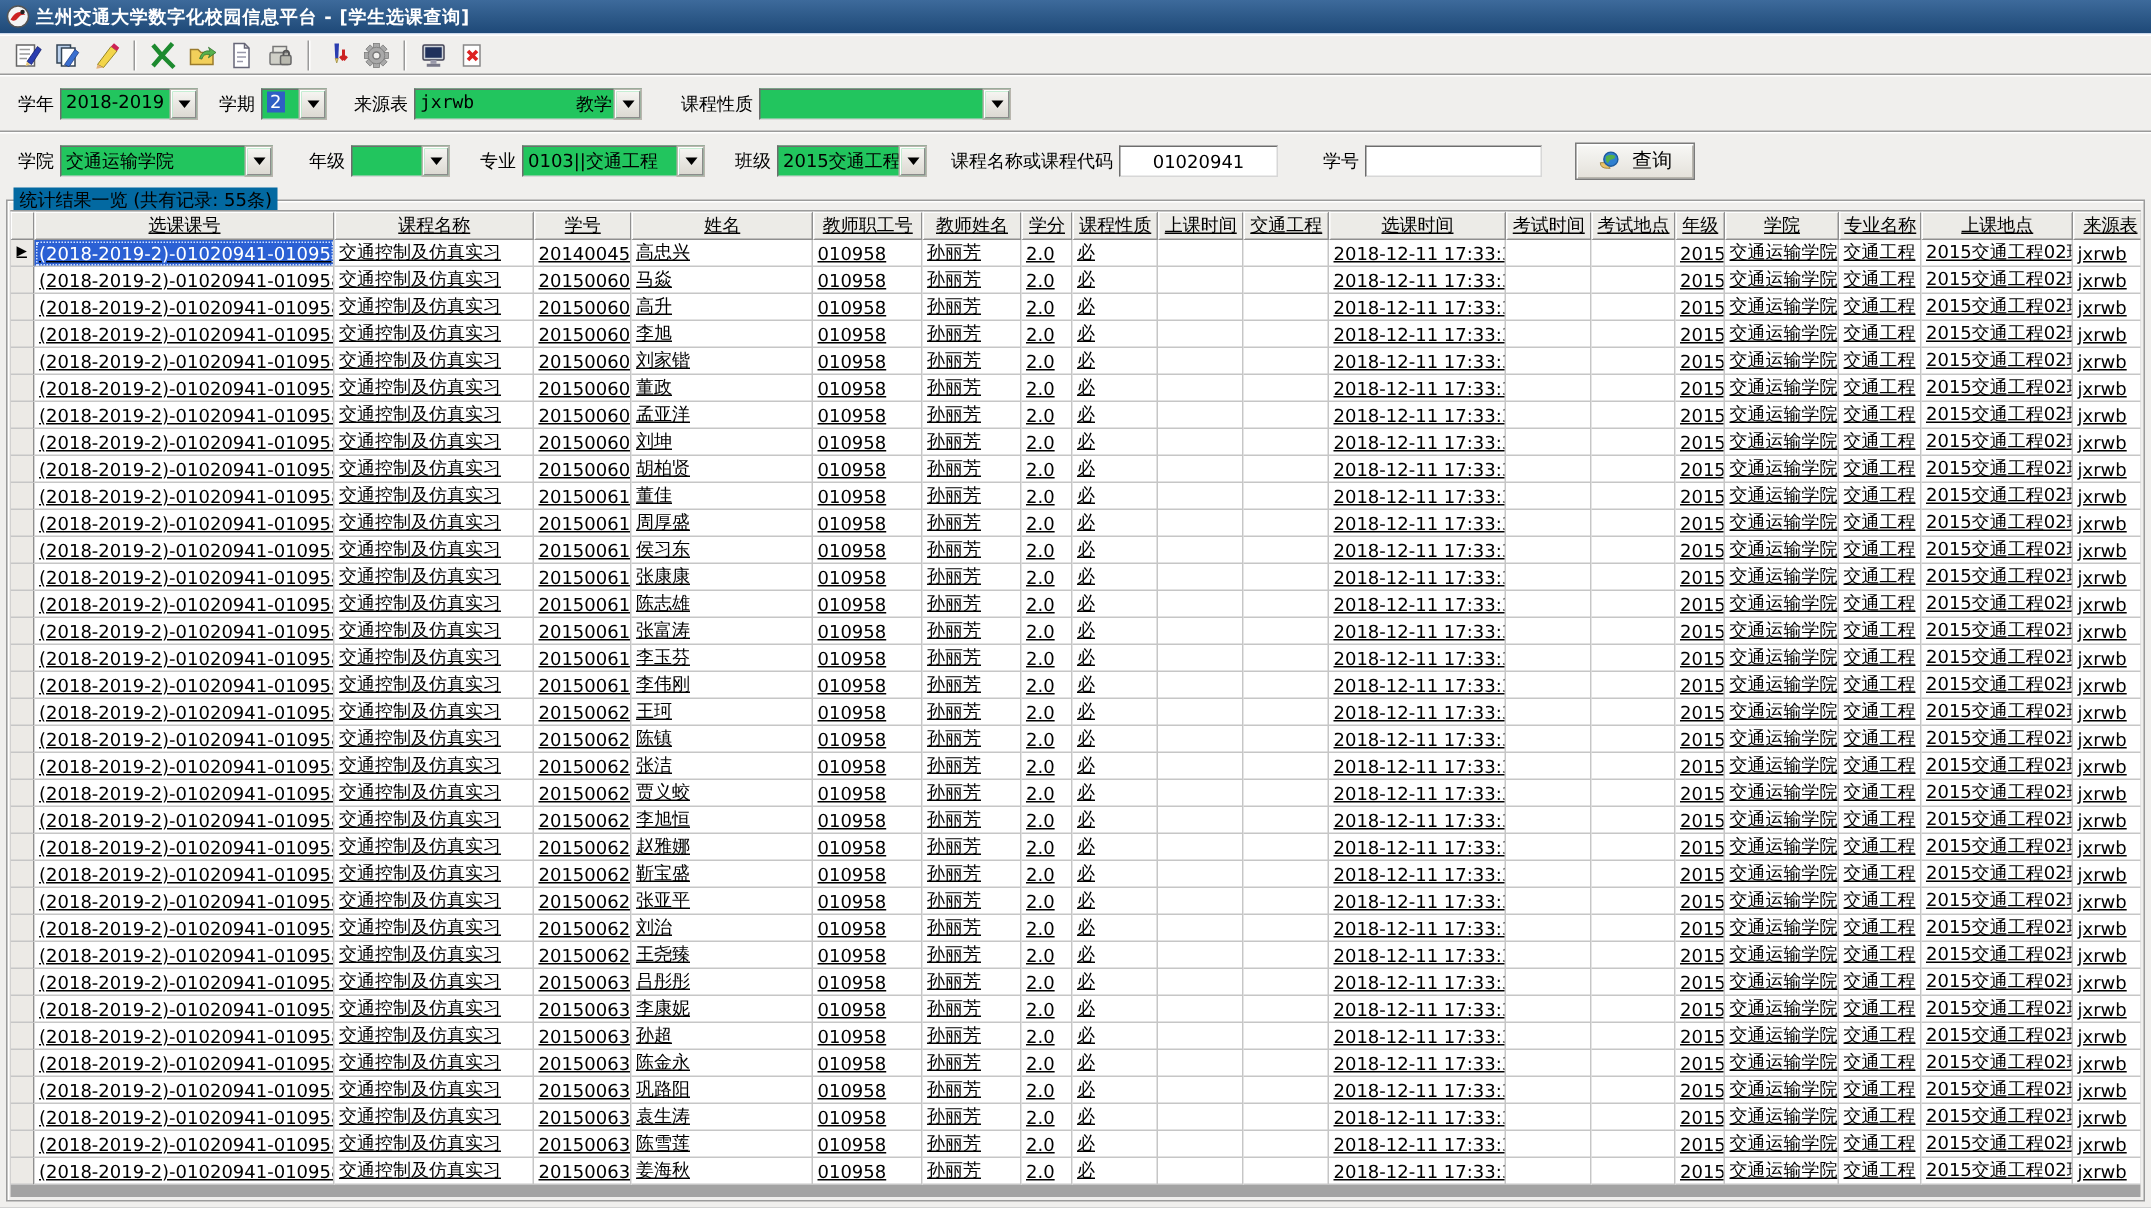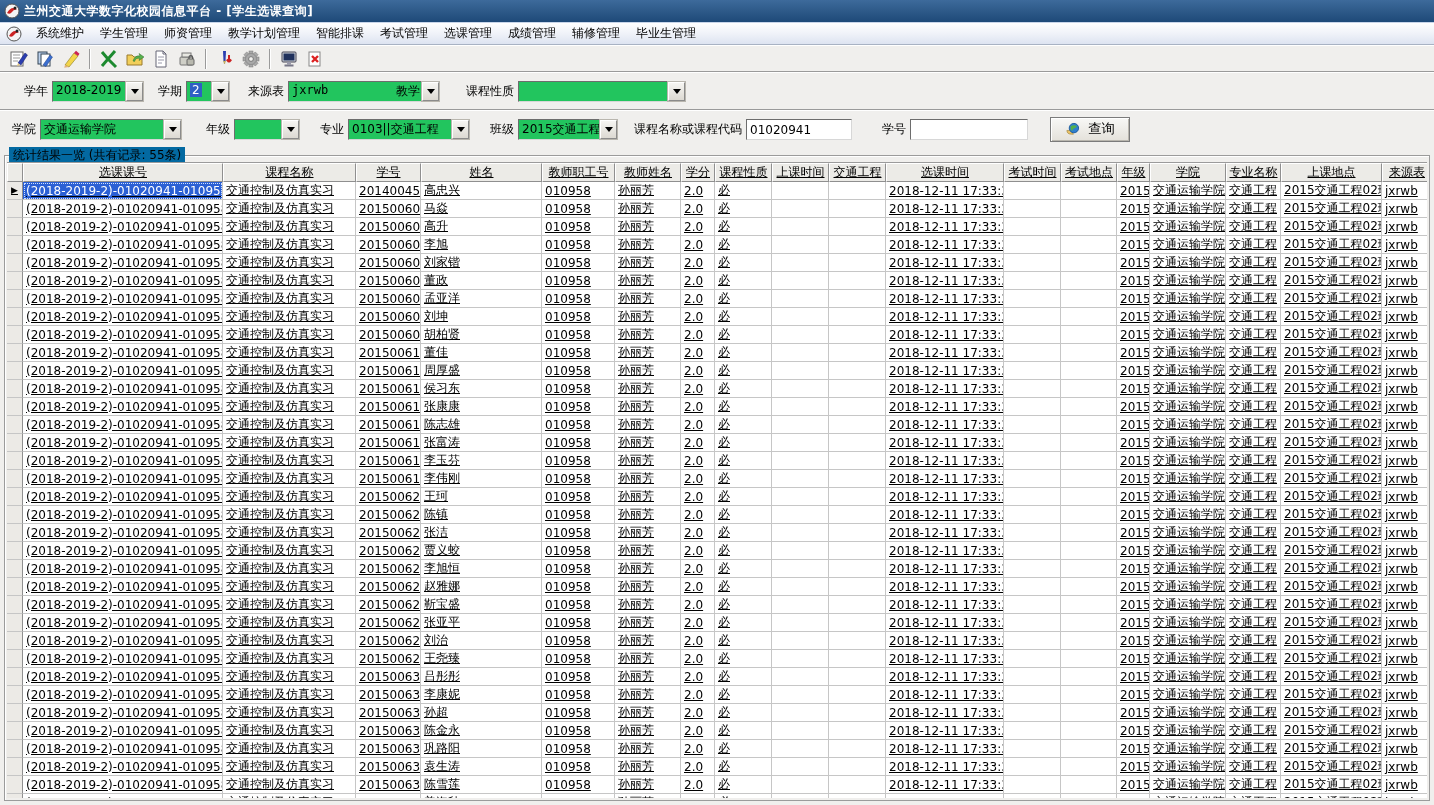--- a/index.html
+++ b/index.html
@@ -20,34 +20,34 @@
   .menu-item { padding:2px 8px; color:#000; cursor:default; white-space:nowrap; }
 
   
   .toolbar { height:27px; background:#f0efed; display:flex; align-items:center; padding:0 6px;
     border-top:1px solid #ffffff; border-bottom:1px solid #9a9a9a; flex:0 0 auto; }
   .tbtn { width:26px; height:23px; display:flex; align-items:center; justify-content:center; border:1px solid transparent; }
   .tsep { width:2px; height:20px; border-left:1px solid #9a9a9a; border-right:1px solid #ffffff; margin:0 5px; }
 
   
   .fpanel { background:#f0efed; display:flex; align-items:center; flex:0 0 auto; }
-  .fpanel.row1 { height:38px; border-top:1px solid #fff; border-bottom:1px solid #9a9a9a; padding:0 24px; }
+  .fpanel.row1 { height:38px; border-top:1px solid #fff; border-bottom:1px solid #9a9a9a; padding:0 12px; }
   .fpanel.row2 { height:37px; border-top:1px solid #fff; padding:0 12px; }
   .flabel { white-space:nowrap; margin:0 4px 0 0; }
   .combo { display:inline-flex; align-items:stretch; background:#22c55e; border:1px solid #6d6d6d;
     border-right-color:#d7d7d7; border-bottom-color:#d7d7d7; height:21px; }
   .combo .val { flex:1; padding:1px 3px 0 3px; white-space:nowrap; overflow:hidden; }
   .combo .val .hl { background:#2f5fc4; color:#fff; padding:0 2px; }
   .combo .suffix { padding:1px 2px 0 0; white-space:nowrap;margin-left:24px; }
   .dd { width:17px; background:linear-gradient(180deg,#f6f5f2,#dcd9d2); border:1px solid #fff;
     border-right-color:#8b8b8b; border-bottom-color:#8b8b8b; outline:1px solid #b9b6ae;
     display:flex; align-items:center; justify-content:center; }
   .dd .arr { width:0; height:0; border-left:4px solid transparent; border-right:4px solid transparent; border-top:5px solid #000; }
   .tinput { background:#fff; border:1px solid #6d6d6d; border-right-color:#d7d7d7; border-bottom-color:#d7d7d7;
-    height:21px; padding:1px 3px 0 3px; font-family:inherit; font-size:12px; }
+    height:21px; padding:1px 3px 0 3px; font-family:inherit; font-size:12px;text-align:center; }
   .qbtn { display:inline-flex; align-items:center; justify-content:center; gap:8px; width:80px; height:25px;
     background:linear-gradient(180deg,#f8f8f6,#e4e1da); border:1px solid #7b7b7b;
     box-shadow:inset 1px 1px 0 #ffffff, inset -1px -1px 0 #b9b6ae; cursor:default; }
   .sp { display:inline-block; }
 
   
   .results { flex:1 1 auto; position:relative; padding:9px 5px 5px 5px; }
   .groupbox { position:absolute; top:8px; left:4px; right:4px; bottom:4px;
     border:1px solid #9b9b9b; box-shadow:inset 1px 1px 0 #fff; background:#f0efed; }
   .gb-label { position:absolute; top:-9px; left:4px; background:#0369a1; padding:0 4px; white-space:nowrap; }
@@ -70,39 +70,20 @@
 
   <div class="titlebar">
     <svg class="ticon" viewBox="0 0 16 16">
       <circle cx="8" cy="8" r="7" fill="#f4f4f4" stroke="#555"></circle>
       <path d="M3 10 Q8 2 13 7 Q10 6 8 9 Q6 12 3 10Z" fill="#c22"></path>
       <circle cx="11" cy="5" r="1.5" fill="#222"></circle>
     </svg>
     <span class="ttext">兰州交通大学数字化校园信息平台 - [学生选课查询]</span>
   </div>
 
-  <div class="menubar">
-    <svg class="micon" viewBox="0 0 16 16">
-      <circle cx="8" cy="8" r="7" fill="#f4f4f4" stroke="#555"></circle>
-      <path d="M3 10 Q8 2 13 7 Q10 6 8 9 Q6 12 3 10Z" fill="#c22"></path>
-      <circle cx="11" cy="5" r="1.5" fill="#222"></circle>
-    </svg>
-    <div id="menu-items" style="display:flex;">
-        <div class="menu-item">系统维护</div>
-        <div class="menu-item">学生管理</div>
-        <div class="menu-item">师资管理</div>
-        <div class="menu-item">教学计划管理</div>
-        <div class="menu-item">智能排课</div>
-        <div class="menu-item">考试管理</div>
-        <div class="menu-item">选课管理</div>
-        <div class="menu-item">成绩管理</div>
-        <div class="menu-item">辅修管理</div>
-        <div class="menu-item">毕业生管理</div>
-      </div>
-  </div>
 
   <div class="toolbar" id="toolbar">
       <div class="tbtn">
         <svg width="20" height="20" viewBox="0 0 20 20">
           <rect x="2" y="3" width="12" height="14" fill="#fff" stroke="#666"></rect>
           <line x1="4" y1="6" x2="11" y2="6" stroke="#999"></line>
           <line x1="4" y1="9" x2="11" y2="9" stroke="#999"></line>
           <line x1="4" y1="12" x2="9" y2="12" stroke="#999"></line>
           <polygon points="9,14 16,4 18.5,6 12,16" fill="#2a3db0" stroke="#101a66" stroke-width=".5"></polygon>
           <polygon points="8,17 9,14 11,16" fill="#e8c87a"></polygon>

